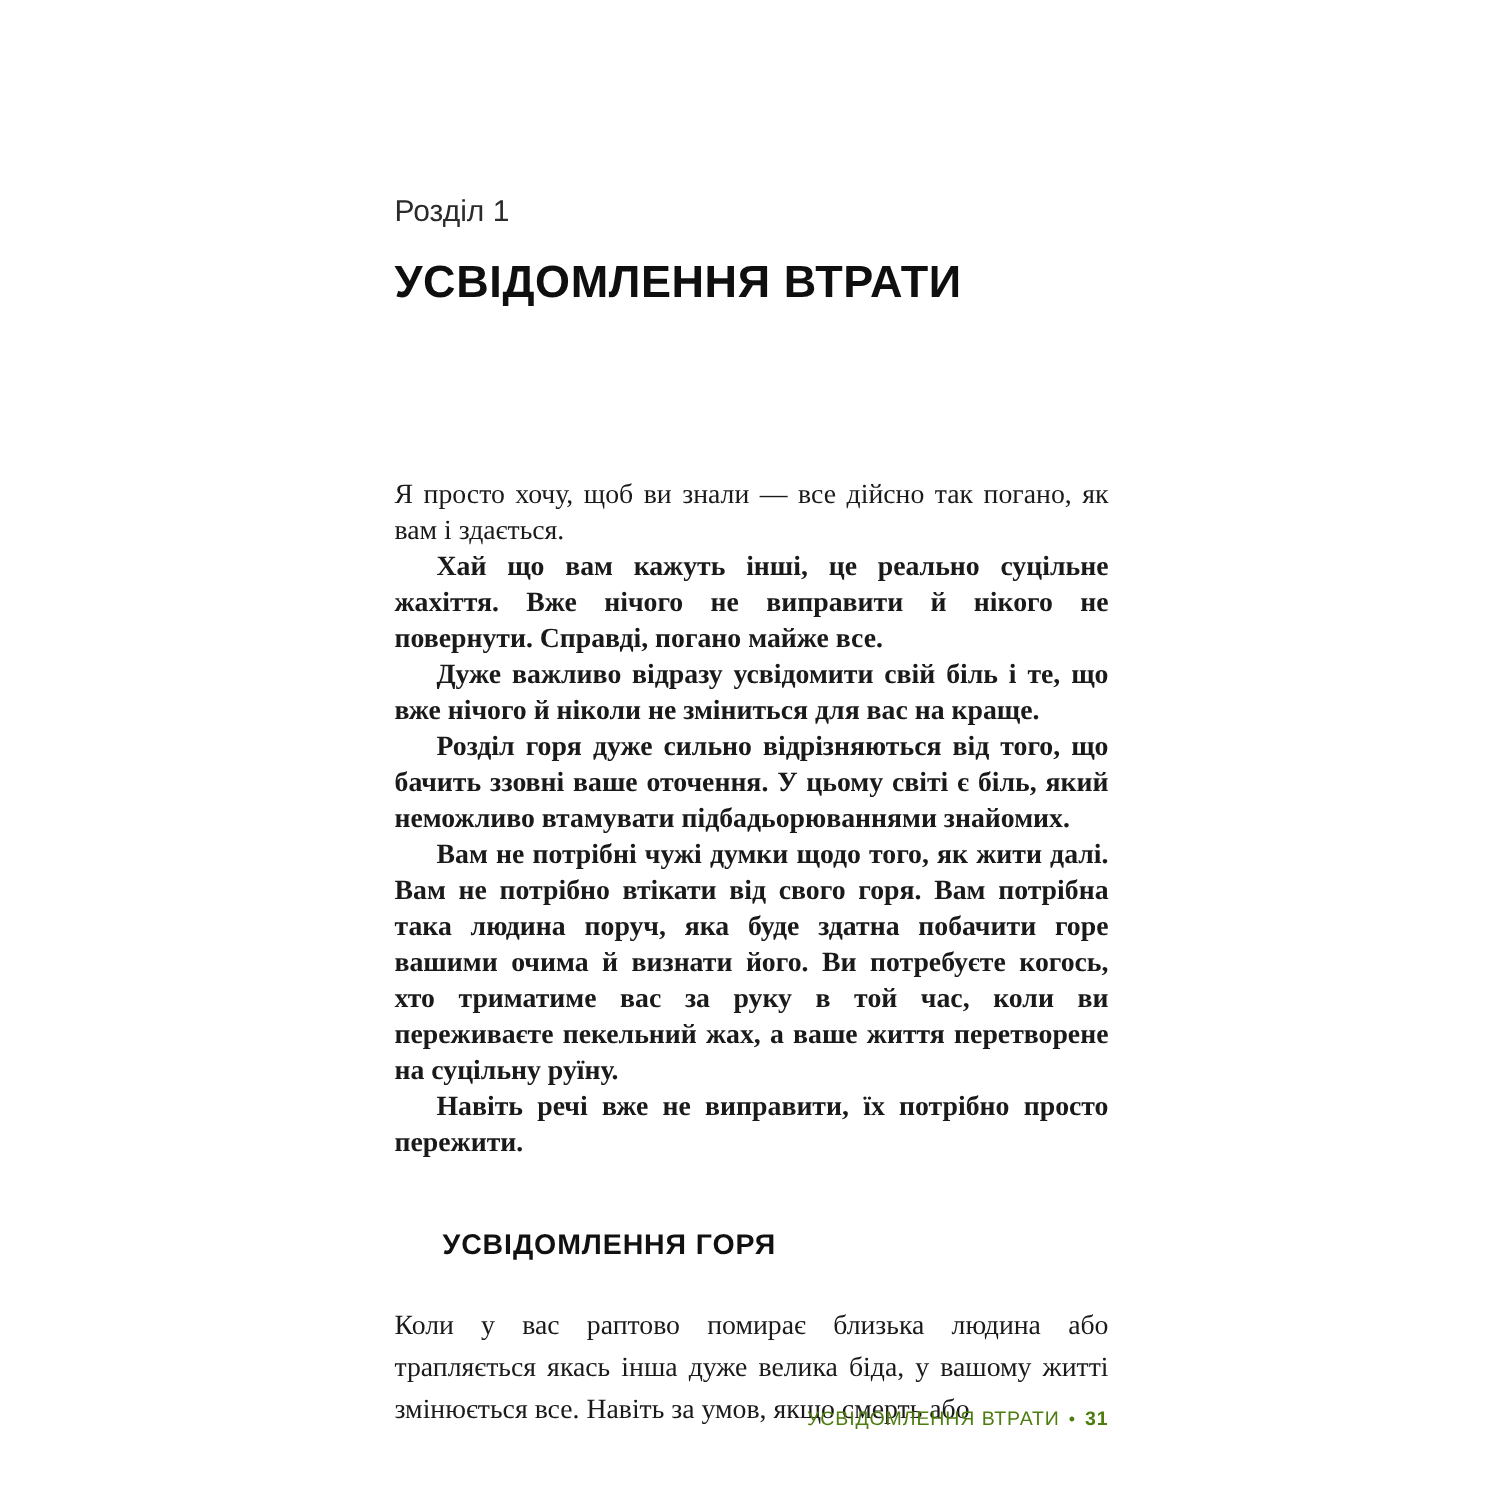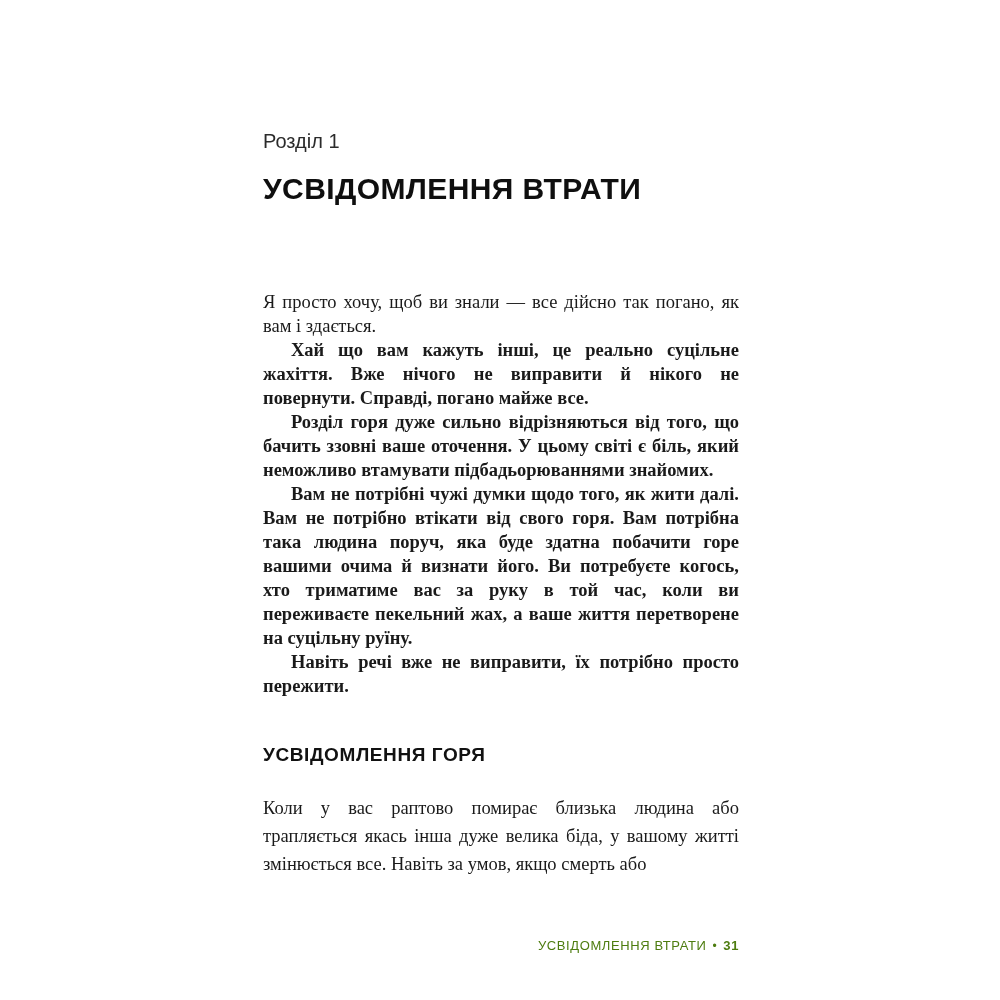--- a/index.html
+++ b/index.html
@@ -29,34 +29,35 @@
   }
   .chapter-title {
     margin-top: 19px;
     font-family: "Liberation Sans", sans-serif;
     font-size: 30px;
     font-weight: 800;
     letter-spacing: 0.4px;
     color: #0f0f0f;
   }
   .body-text {
-    margin-top: 84px;
+    margin-top: 112px;
     font-size: 18.5px;
     line-height: 24px;
     text-align: justify;
   }
   .body-text p { text-align: justify; }
   .body-text p.indent { text-indent: 28px; font-weight: bold; }
   .section-heading {
     margin-top: 46px;
     font-family: "Liberation Sans", sans-serif;
     font-size: 19px;
     font-weight: 700;
     letter-spacing: 0.6px;
     color: #111111;
+    margin-left: 32px;
   }
   .section-body {
     margin-top: 28px;
     font-size: 18.5px;
     line-height: 28px;
     text-align: justify;
   }
   .footer {
     position: absolute;
     left: 263px; top: 938px;
@@ -77,20 +78,21 @@
 <div class="page">
   <div class="content">
 
     <div class="chapter-label">Розділ 1</div>
 
     <h1 class="chapter-title">УСВІДОМЛЕННЯ ВТРАТИ</h1>
 
     <div class="body-text">
       <p>Я просто хочу, щоб ви знали — все дійсно так погано, як вам і здається.</p>
       <p class="indent">Хай що вам кажуть інші, це реально суцільне жахіття. Вже нічого не виправити й нікого не повернути. Справді, погано майже все.</p>
+      <p class="indent">Дуже важливо відразу усвідомити свій біль і те, що вже нічого й ніколи не зміниться для вас на краще.</p>
       <p class="indent">Розділ горя дуже сильно відрізняються від того, що бачить ззовні ваше оточення. У цьому світі є біль, який неможливо втамувати підбадьорюваннями знайомих.</p>
       <p class="indent">Вам не потрібні чужі думки щодо того, як жити далі. Вам не потрібно втікати від свого горя. Вам потрібна така людина поруч, яка буде здатна побачити горе вашими очима й визнати його. Ви потребуєте когось, хто триматиме вас за руку в той час, коли ви переживаєте пекельний жах, а ваше життя перетворене на суцільну руїну.</p>
       <p class="indent">Навіть речі вже не виправити, їх потрібно просто пережити.</p>
     </div>
 
     <h2 class="section-heading">УСВІДОМЛЕННЯ ГОРЯ</h2>
 
     <div class="section-body">
       <p>Коли у вас раптово помирає близька людина або трапляється якась інша дуже велика біда, у вашому житті змінюється все. Навіть за умов, якщо смерть або</p>
     </div>

